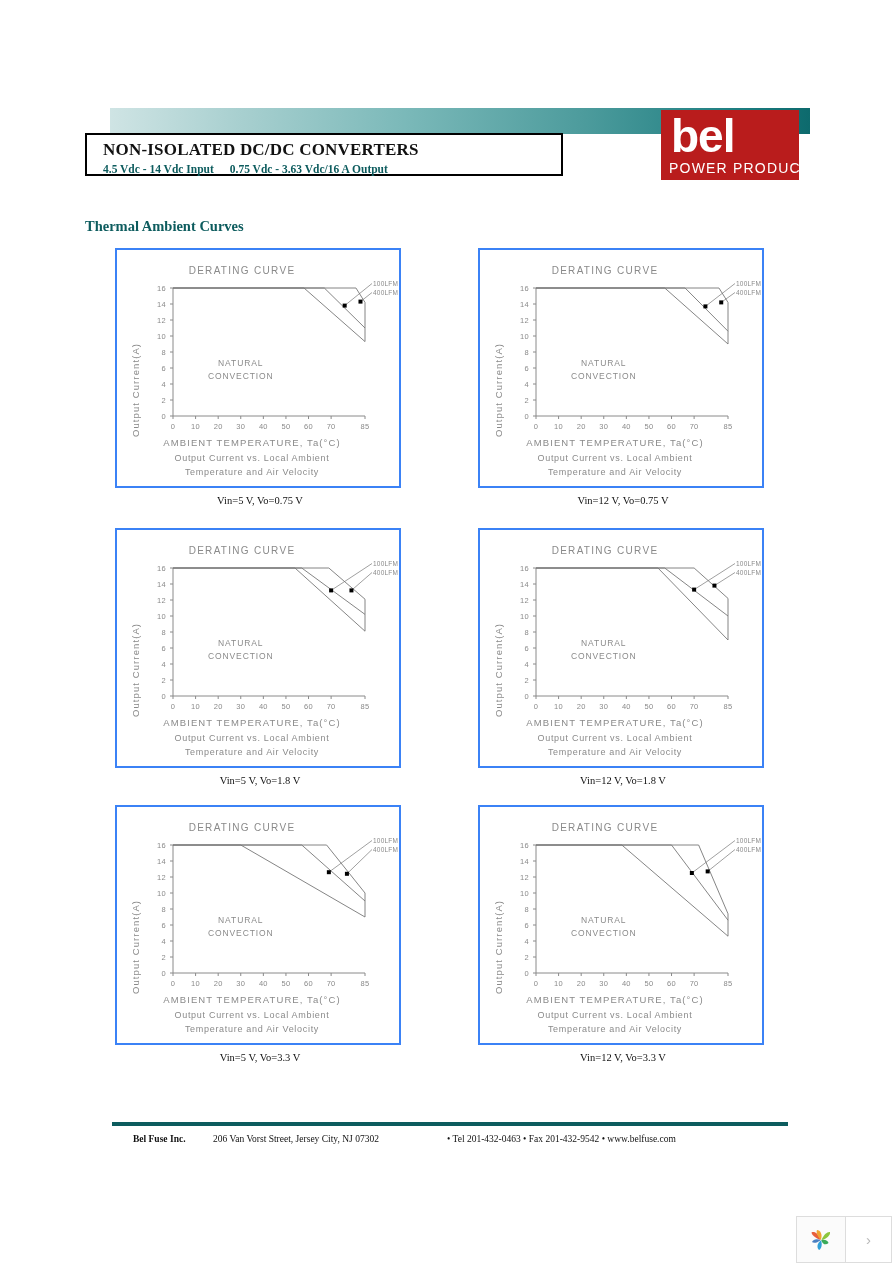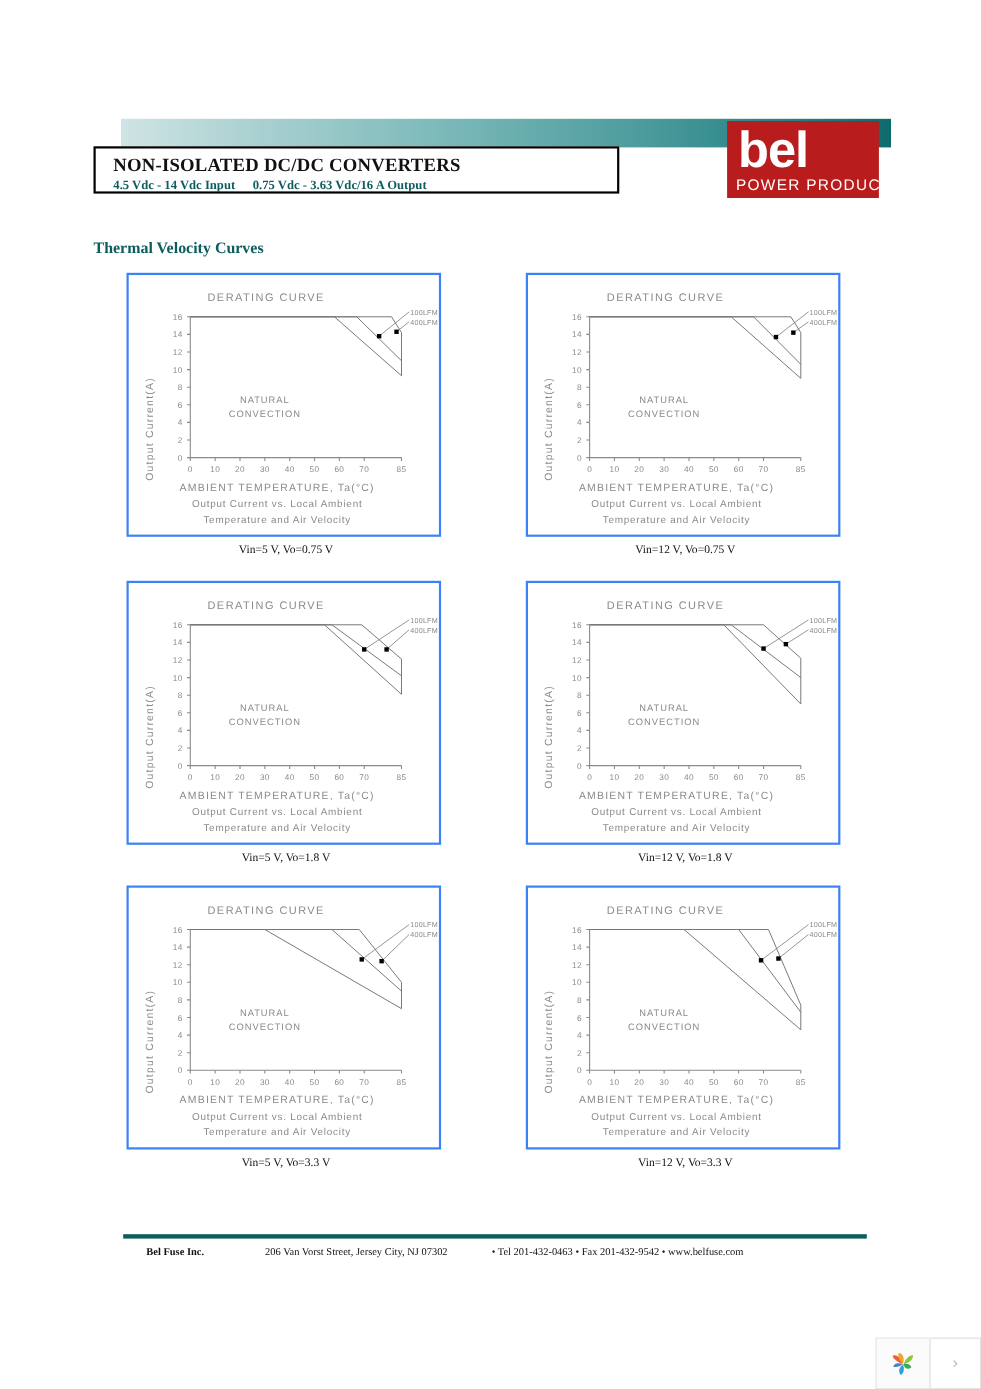--- a/index.html
+++ b/index.html
@@ -165,21 +165,20 @@
     white-space: nowrap;
   }
   #footer-address {
     position: absolute;
     left: 213px;
     top: 1134px;
     font-family: "Liberation Serif", serif;
     font-size: 9.5px;
     color: #111111;
     white-space: nowrap;
-    margin-left: 28px;
   }
   #footer-contact {
     position: absolute;
     left: 447px;
     top: 1134px;
     font-family: "Liberation Serif", serif;
     font-size: 9.5px;
     color: #111111;
     white-space: nowrap;
   }
@@ -227,21 +226,21 @@
   <div id="title-sub">
     <span>4.5 Vdc - 14 Vdc Input</span><span class="gap"></span><span>0.75 Vdc - 3.63 Vdc/16 A Output</span>
   </div>
 </div>
 
 <div id="brand-logo">
   <div id="brand-wordmark">bel</div>
   <div id="brand-tagline">POWER PRODUCTS</div>
 </div>
 
-<div id="section-heading">Thermal Velocity Curves</div>
+<div id="section-heading">Thermal Ambient Curves</div>
 
 <div id="chart-grid">
     <div class="chart-cell" style="left: 115px; top: 0px;">
       <div class="chart-frame">
         <svg width="286" height="240" viewBox="0 0 286 240">
           <text x="125" y="24" class="sv-title" text-anchor="middle">DERATING CURVE</text>
           <path class="ax-line" d="M56 38 L56 166 L248 166"></path>
           <line class="ax-line" x1="53" y1="166" x2="56" y2="166"></line>
           <text x="49" y="168.8" class="sv-tick" text-anchor="end">0</text>
           <line class="ax-line" x1="53" y1="150" x2="56" y2="150"></line>

